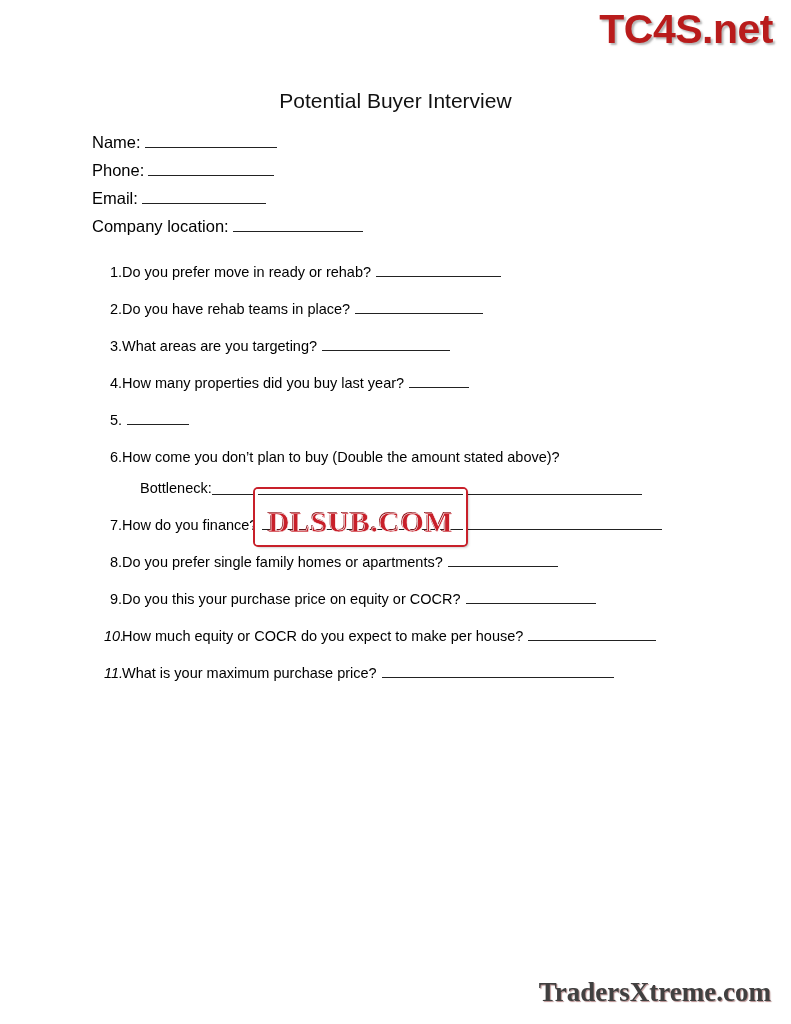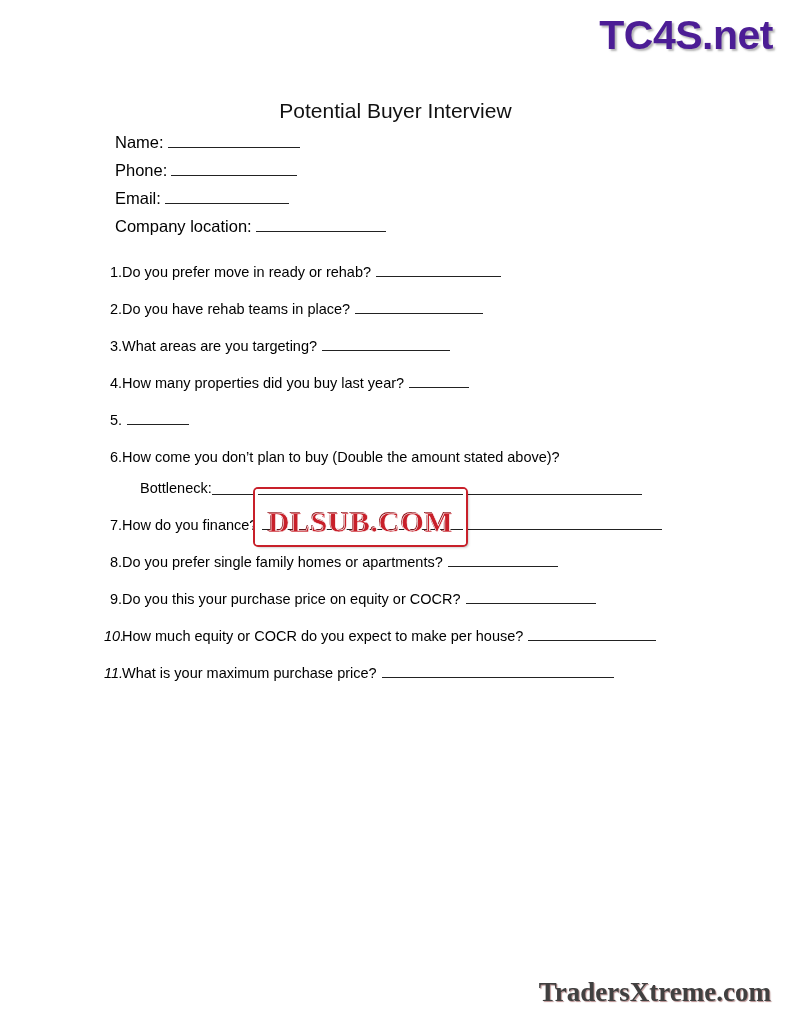--- a/index.html
+++ b/index.html
@@ -21,26 +21,26 @@
     left: 0; top: 0;
     width: 791px;
     height: 1024px;
     background: #ffffff;
   }
 
   
   .wm-top {
     position: absolute;
     right: 18px;
-    top: 12px;
+    top: 6px;
     font-family: "Liberation Sans", sans-serif;
     font-weight: bold;
     font-size: 41px;
     letter-spacing: -0.5px;
-    color: #4c1d95;
+    color: #b91c1c;
     text-shadow: 2px 2px 2px rgba(120,120,120,0.55);
     margin-left: 16px;
   }
 
   
   .wm-bottom {
     position: absolute;
     right: 20px;
     bottom: 16px;
     font-family: "Liberation Serif", serif;
@@ -66,36 +66,35 @@
     border: 3px solid #ffffff;
     border-radius: 3px;
     box-shadow: 0 0 0 2px #c8202a, 2px 2px 3px rgba(0,0,0,0.35);
     text-shadow: 1px 1px 0 #ffffff, -1px -1px 0 #8e1218;
     -webkit-text-stroke: 0.6px #ffffff;
     white-space: nowrap;
   }
 
   .doc-title {
     position: absolute;
-    top: 99px;
+    top: 89px;
     left: 0;
     width: 791px;
     text-align: center;
     font-size: 21px;
     font-family: "Liberation Sans", sans-serif;
     color: #111;
   }
 
   .fields {
     position: absolute;
     left: 92px;
     top: 128px;
     font-size: 16.5px;
     line-height: 28px;
-    margin-left: 23px;
   }
   .field-row {
     white-space: nowrap;
   }
   .blank {
     display: inline-block;
     border-bottom: 1px solid #222;
     height: 14px;
     vertical-align: baseline;
     margin-left: 4px;

